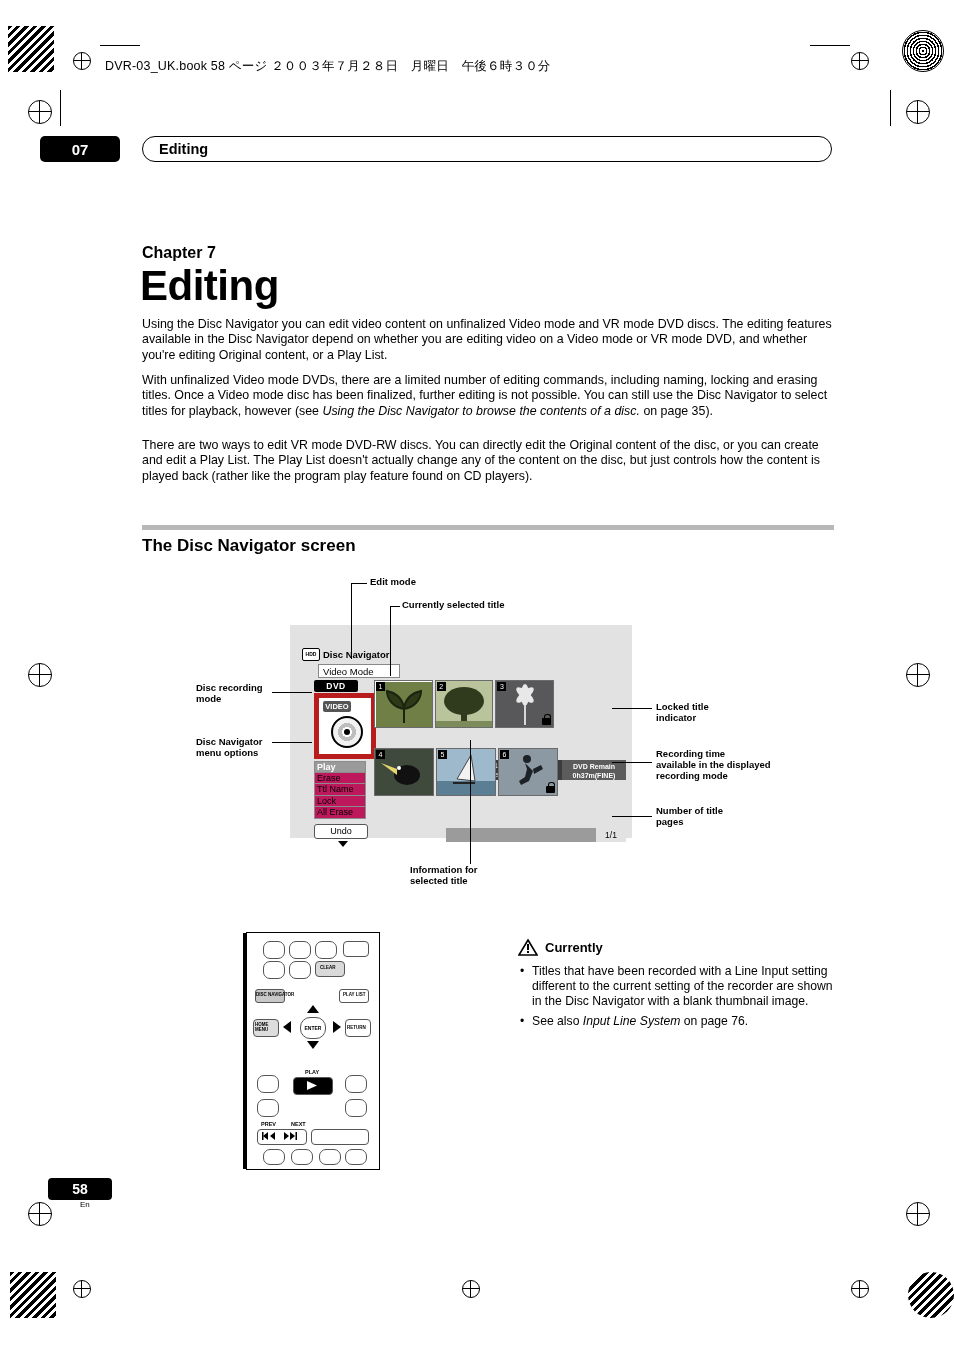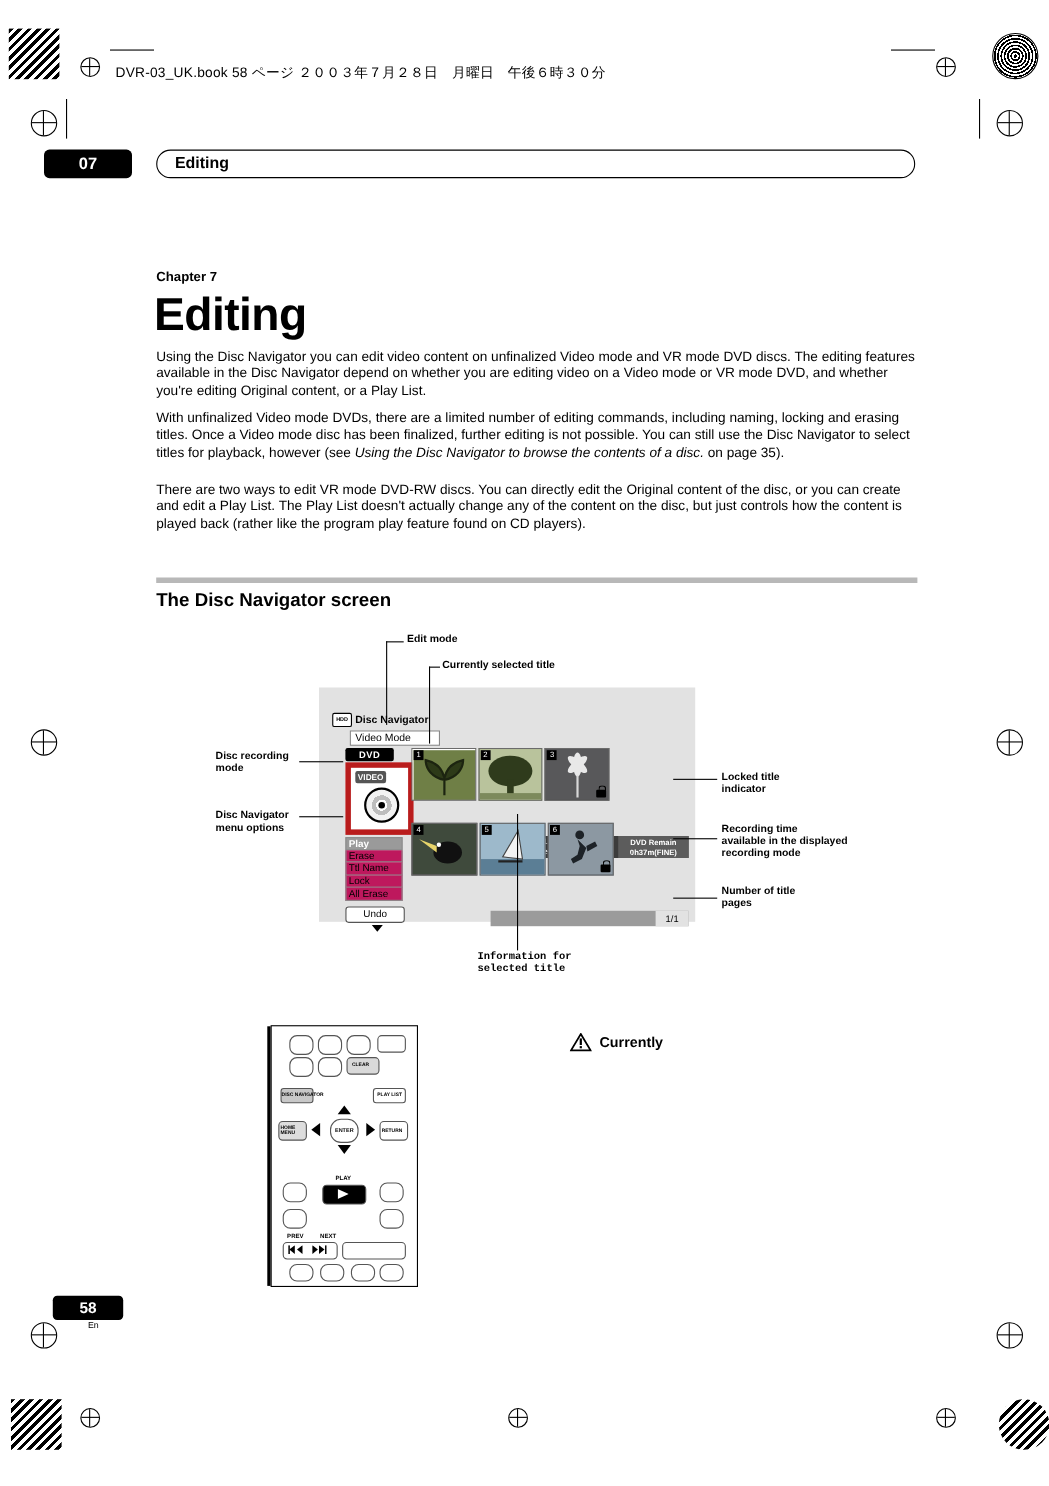--- a/index.html
+++ b/index.html
@@ -21,21 +21,21 @@
   .crop-v{position:absolute;width:1px;background:#000;}
 
   
   .book-line{position:absolute;left:105px;top:58px;font-size:12.5px;letter-spacing:.2px;white-space:nowrap;}
   .chapter-tab{position:absolute;left:40px;top:136px;width:80px;height:26px;background:#000;border-radius:5px;color:#fff;
      font-size:15px;font-weight:bold;display:flex;align-items:center;justify-content:center;}
   .running-head{position:absolute;left:142px;top:136px;width:690px;height:26px;border:1px solid #000;border-radius:13px;
      display:flex;align-items:center;padding-left:16px;box-sizing:border-box;font-size:14.5px;font-weight:bold;}
 
   
-  .chapter-label{position:absolute;left:142px;top:244px;font-size:12px;font-weight:bold;}
+  .chapter-label{position:absolute;left:142px;top:244px;font-size:16px;font-weight:bold;}
   .chapter-title{position:absolute;left:140px;top:262px;font-size:42px;font-weight:bold;letter-spacing:-.5px;}
   .para{position:absolute;left:142px;width:692px;font-size:12.4px;line-height:15.4px;text-align:left;}
   .para i{font-style:italic;}
 
   .sec-rule{position:absolute;left:142px;top:525px;width:692px;height:5px;background:#b8b8b8;}
   .sec-title{position:absolute;left:142px;top:536px;font-size:17px;font-weight:bold;}
 
   
   .fig{position:absolute;left:290px;top:625px;width:342px;height:213px;background:#e2e2e2;}
   .scr{position:absolute;left:302px;top:648px;width:318px;height:180px;}
@@ -294,21 +294,21 @@
   <div class="ln-h" style="left:612px;top:708px;width:40px;"></div>
   <div class="call" style="left:656px;top:701px;">Locked title<br>indicator</div>
 
   <div class="ln-h" style="left:612px;top:762px;width:40px;"></div>
   <div class="call" style="left:656px;top:748px;">Recording time<br>available in the displayed<br>recording mode</div>
 
   <div class="ln-h" style="left:612px;top:816px;width:40px;"></div>
   <div class="call" style="left:656px;top:805px;">Number of title<br>pages</div>
 
   <div class="ln-v" style="left:470px;top:740px;height:124px;"></div>
-  <div class="call" style="left:434px;top:864px;font-family:Liberation Mono, monospace;">Information for<br>selected title</div>
+  <div class="call" style="left:410px;top:864px;">Information for<br>selected title</div>
 
   <div class="remote">
      <div class="sidebar-l"></div>
      <div class="rbtn" style="left:16px;top:8px;width:20px;height:16px;"></div>
      <div class="rbtn" style="left:42px;top:8px;width:20px;height:16px;"></div>
      <div class="rbtn" style="left:68px;top:8px;width:20px;height:16px;"></div>
      <div class="rbtn" style="left:96px;top:8px;width:24px;height:14px;border-radius:4px;"></div>
      <div class="rbtn" style="left:16px;top:28px;width:20px;height:16px;"></div>
      <div class="rbtn" style="left:42px;top:28px;width:20px;height:16px;"></div>
      <div class="rbtn" style="left:68px;top:28px;width:28px;height:14px;border-radius:4px;background:#d9d9d9;"></div>
@@ -363,16 +363,20 @@
      <div class="rbtn" style="left:72px;top:216px;width:20px;height:14px;"></div>
      <div class="rbtn" style="left:98px;top:216px;width:20px;height:14px;"></div>
   </div>
 
   <svg class="warn" viewBox="0 0 20 17">
      <polygon points="10,1 19,16 1,16" fill="#fff" stroke="#000" stroke-width="1.6"></polygon>
      <rect x="9" y="5" width="2" height="6" fill="#000"></rect>
      <rect x="9" y="12" width="2" height="2" fill="#000"></rect>
   </svg>
   <div class="imp-title">Currently</div>
+  <div class="imp-list">
+     <div class="bullet">Titles that have been recorded with a Line Input setting different to the current setting of the recorder are shown in the Disc Navigator with a blank thumbnail image.</div>
+     <div class="bullet">See also <i>Input Line System</i> on page 76.</div>
+  </div>
 
   <div class="pgnum">58</div>
   <div class="pgen">En</div>
 </div>
 
 </body></html>

